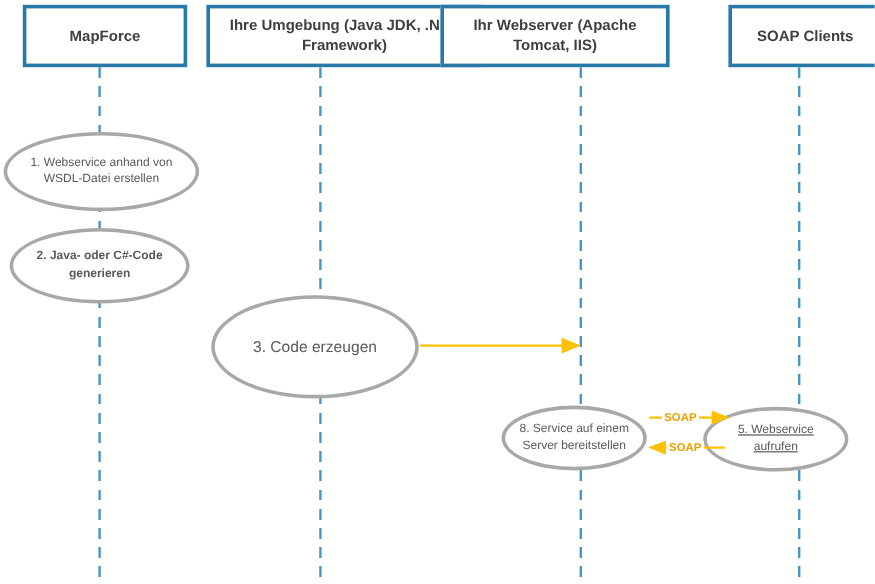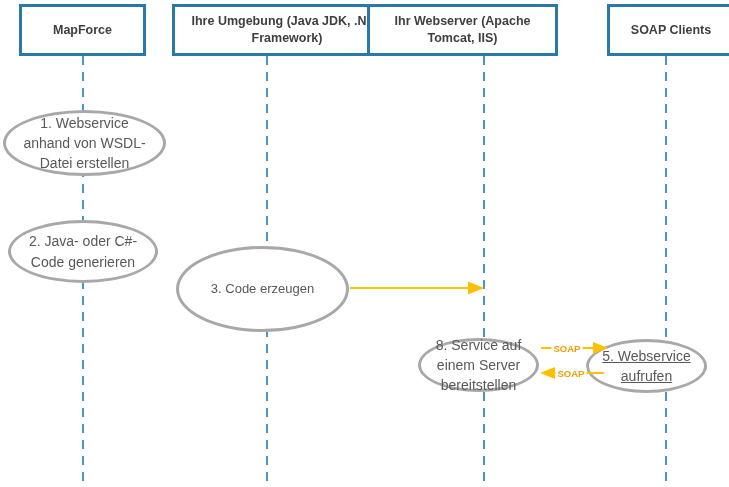--- a/index.html
+++ b/index.html
@@ -25,21 +25,21 @@
     font-weight: bold;
     font-size: 12.5px;
     line-height: 1.35;
     display: flex;
     align-items: center;
     justify-content: center;
     text-align: center;
     padding: 2px 6px;
     z-index: 4;
   }
-  .actor-a { left: 19px;  width: 127px; }
+  .actor-a { left: 19px;  width: 137px; }
   .actor-b { left: 172px; width: 230px; }
   .actor-c { left: 367px; width: 191px; }
   .actor-d { left: 607px; width: 128px; text-align: center; }
 
   
   .lifeline {
     position: absolute;
     top: 56px;
     width: 2px;
     height: 431px;
@@ -55,31 +55,31 @@
   .ll-c { left: 483px; }
   .ll-d { left: 665px; }
 
   
   .step-ellipse {
     position: absolute;
     background: #ffffff;
     border: 3px solid #A8A8A8;
     border-radius: 50%;
     color: #595959;
-    font-size: 14px;
+    font-size: 10px;
     line-height: 1.45;
     display: flex;
     align-items: center;
     justify-content: center;
     text-align: center;
     padding: 4px 10px;
     z-index: 2;
   }
   .step-1 { left: 3px;   top: 110px; width: 163px; height: 66px; }
-  .step-2 { left: 8px;   top: 220px; width: 150px; height: 63px; }
+  .step-2 { left: 8px;   top: 190px; width: 150px; height: 63px; font-weight: bold; }
   .step-3 { left: 176px; top: 246px; width: 173px; height: 86px; font-size: 13px; }
   .step-4 { left: 418px; top: 338px; width: 121px; height: 54px; padding: 2px 4px; }
   .step-5 { left: 586px; top: 339px; width: 121px; height: 54px; text-decoration: underline; }
 
   
   .arrow-layer {
     position: absolute;
     left: 0; top: 0;
     width: 729px;
     height: 487px;

